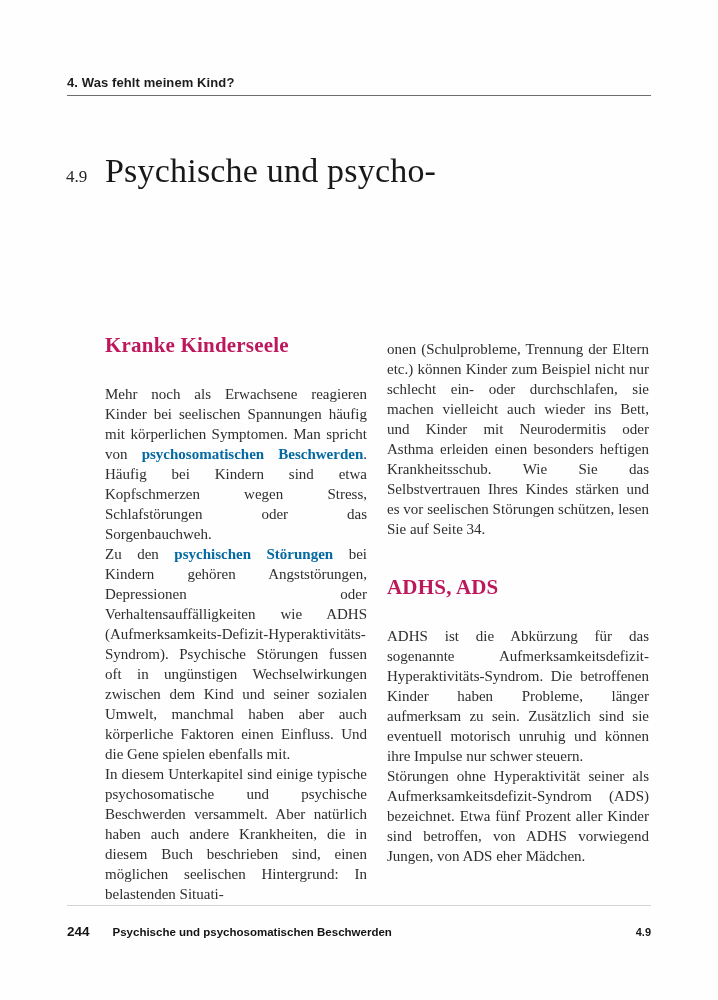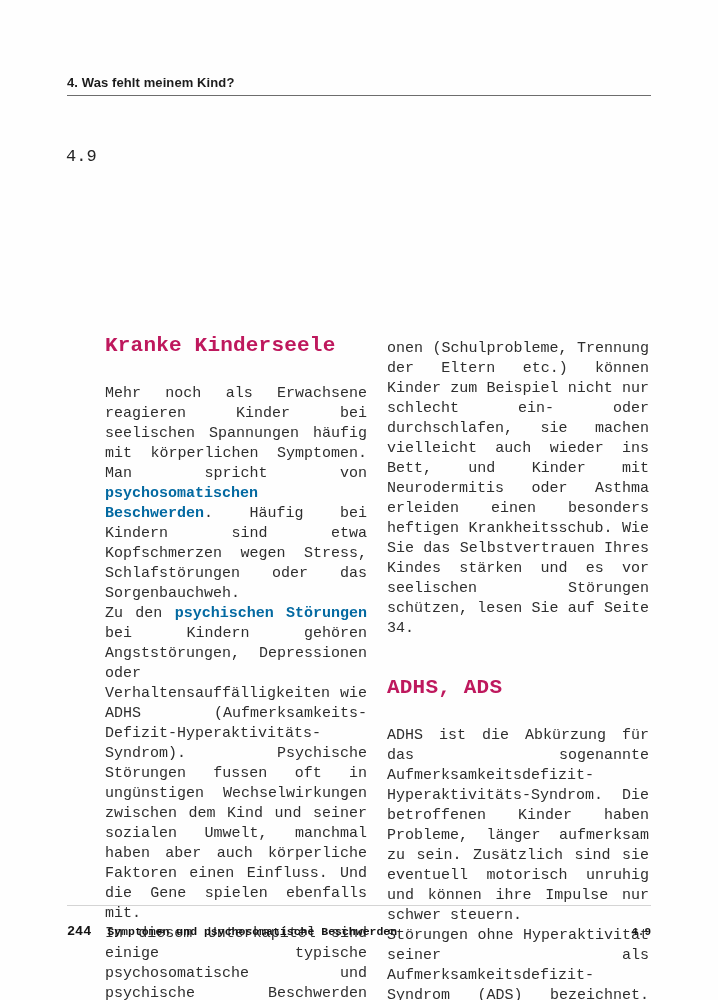--- a/index.html
+++ b/index.html
@@ -1,15 +1,15 @@
 <!DOCTYPE html>
 <html lang="de"><head>
 <meta charset="utf-8">
 <style>
-  * { margin:0; padding:0; box-sizing:border-box;font-family:Liberation Mono, monospace; }
+  * { margin:0; padding:0; box-sizing:border-box; }
   html, body { background:#ffffff; }
   .page {
     position:relative;
     width:718px; height:1000px;
     margin:0 auto;
     background:#fefefe;
     font-family:"Liberation Serif", serif;
     color:#2e2e2e;
     overflow:hidden;
   }
@@ -53,37 +53,38 @@
     overflow-wrap:break-word;
   }
   .body-text p b { color:#0369a1; }
   .footer-rule {
     position:absolute; left:67px; top:905px;
     width:584px; height:1px; background:#d4d4d4;
   }
   .page-footer {
     position:absolute; left:67px; top:924px;
     width:584px; display:flex; align-items:baseline;
-    font-family:"Liberation Sans", sans-serif; font-weight:bold; color:#141414;
+    font-family:"Liberation Sans", sans-serif; font-weight:bold; color:#141414;gap:7px;
   }
   .footer-page-number { font-size:13.5px; }
   .footer-title { margin-left:16px; font-size:11.5px; }
   .footer-section { margin-left:auto; font-size:11px; }
 </style>
 </head>
 <body>
 
 <div class="page">
 
   <div class="running-head">4. Was fehlt meinem Kind?</div>
   <div class="header-rule"></div>
 
   <div class="chapter">
     <div class="chapter-number">4.9</div>
     <div class="chapter-title">
+      <div>Psychische und psycho-</div>
     </div>
   </div>
 
   <div class="columns">
 
     <div class="col col-left">
       <h2 class="col-heading">Kranke Kinderseele</h2>
       <div class="body-text">
           <p><span>Mehr noch als Erwachsene reagieren Kinder bei seelischen Spannungen häufig mit körperlichen Symptomen. Man spricht von </span><b>psychosomatischen Beschwerden</b><span>. Häufig bei Kindern sind etwa Kopfschmerzen wegen Stress, Schlafstörungen oder das Sorgenbauchweh.</span></p>
           <p><span>Zu den </span><b>psychischen Störungen</b><span> bei Kindern gehören Angststörungen, Depressionen oder Verhaltensauffälligkeiten wie ADHS (Aufmerksamkeits-Defizit-Hyperaktivitäts-Syndrom). Psychische Störungen fussen oft in ungünstigen Wechselwirkungen zwischen dem Kind und seiner sozialen Umwelt, manchmal haben aber auch körperliche Faktoren einen Einfluss. Und die Gene spielen ebenfalls mit.</span></p>
@@ -101,17 +102,17 @@
           <p><span>Störungen ohne Hyperaktivität seiner als Aufmerksamkeitsdefizit-Syndrom (ADS) bezeichnet. Etwa fünf Prozent aller Kinder sind betroffen, von ADHS vorwiegend Jungen, von ADS eher Mädchen.</span></p>
         </div>
     </div>
 
   </div>
 
   <div class="footer-rule"></div>
 
   <div class="page-footer">
     <span class="footer-page-number">244</span>
-    <span class="footer-title">Symptomen und psychosomatische Beschwerden</span>
+    <span class="footer-title">Psychische und psychosomatischen Beschwerden</span>
     <span class="footer-section">4.9</span>
   </div>
 
 </div>
 
 </body></html>

